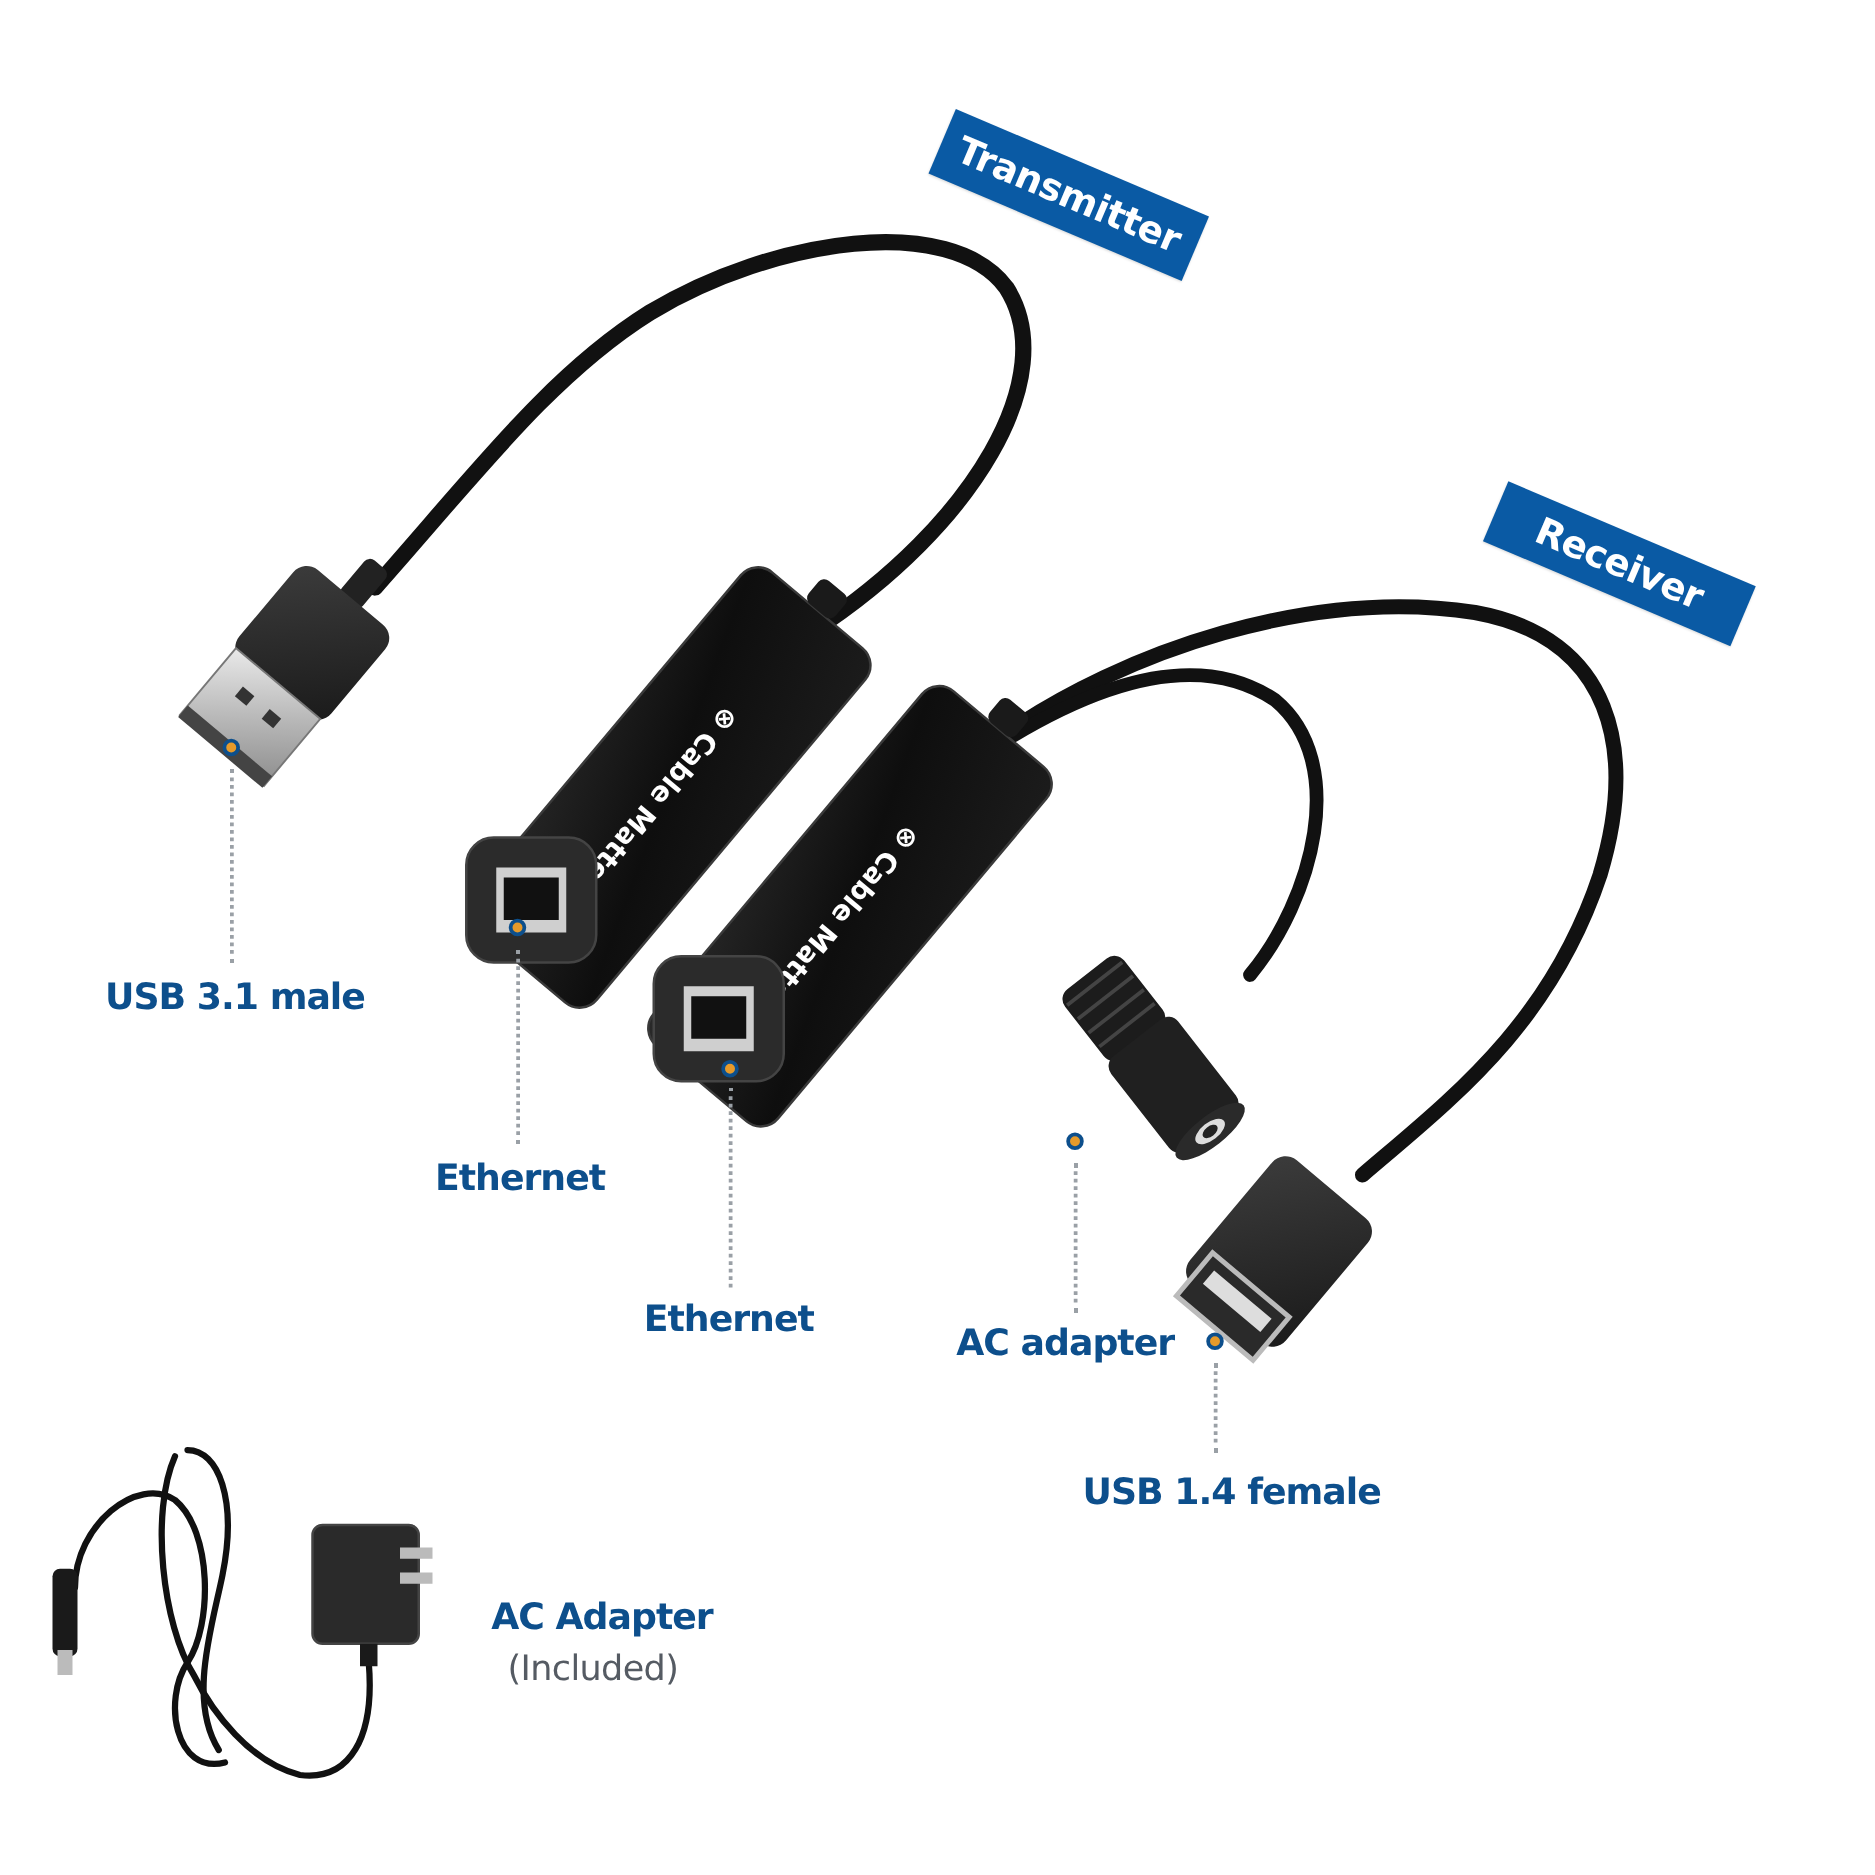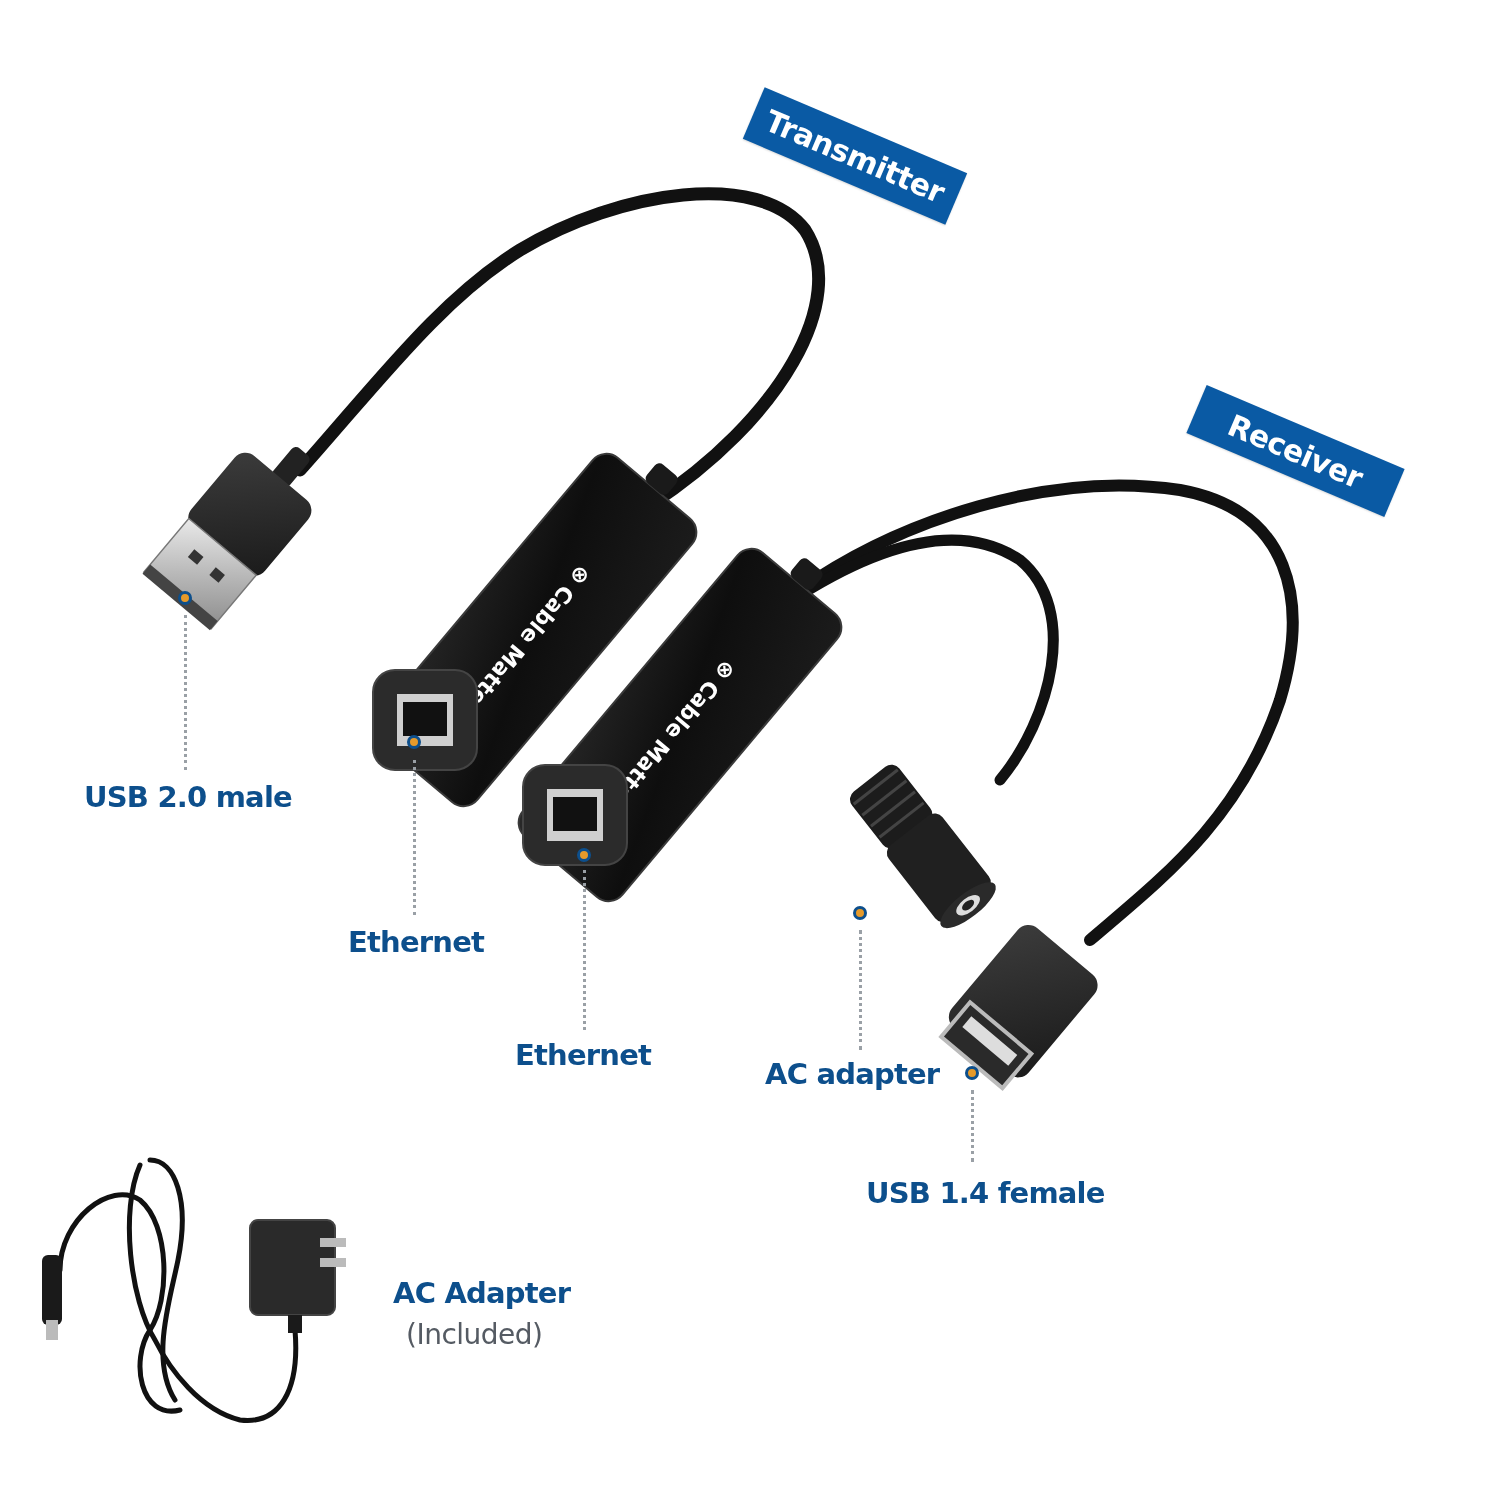--- a/index.html
+++ b/index.html
@@ -118,21 +118,21 @@
     <rect x="320" y="1258" width="26" height="9" fill="#bbb"></rect>
     <rect x="288" y="1315" width="14" height="18" fill="#1a1a1a"></rect>
   </g>
 </svg>
 
 <div class="tag" style="left:745px; top:128px; width:220px; height:56px; transform: rotate(23deg);">Transmitter</div>
 <div class="tag" style="left:1188px; top:425px; width:215px; height:52px; transform: rotate(23deg);">Receiver</div>
 
 <div class="marker" style="left:178px; top:591px;"></div>
 <div class="leader" style="left:184px; top:615px; height:155px;"></div>
-<div class="label" style="left:84px; top:780px;">USB 2.0 male</div>
+<div class="label" style="left:84px; top:780px;">USB 3.1 male</div>
 
 <div class="marker" style="left:407px; top:735px;"></div>
 <div class="leader" style="left:413px; top:760px; height:155px;"></div>
 <div class="label" style="left:348px; top:925px;">Ethernet</div>
 
 <div class="marker" style="left:577px; top:848px;"></div>
 <div class="leader" style="left:583px; top:870px; height:160px;"></div>
 <div class="label" style="left:515px; top:1038px;">Ethernet</div>
 
 <div class="marker" style="left:853px; top:906px;"></div>

